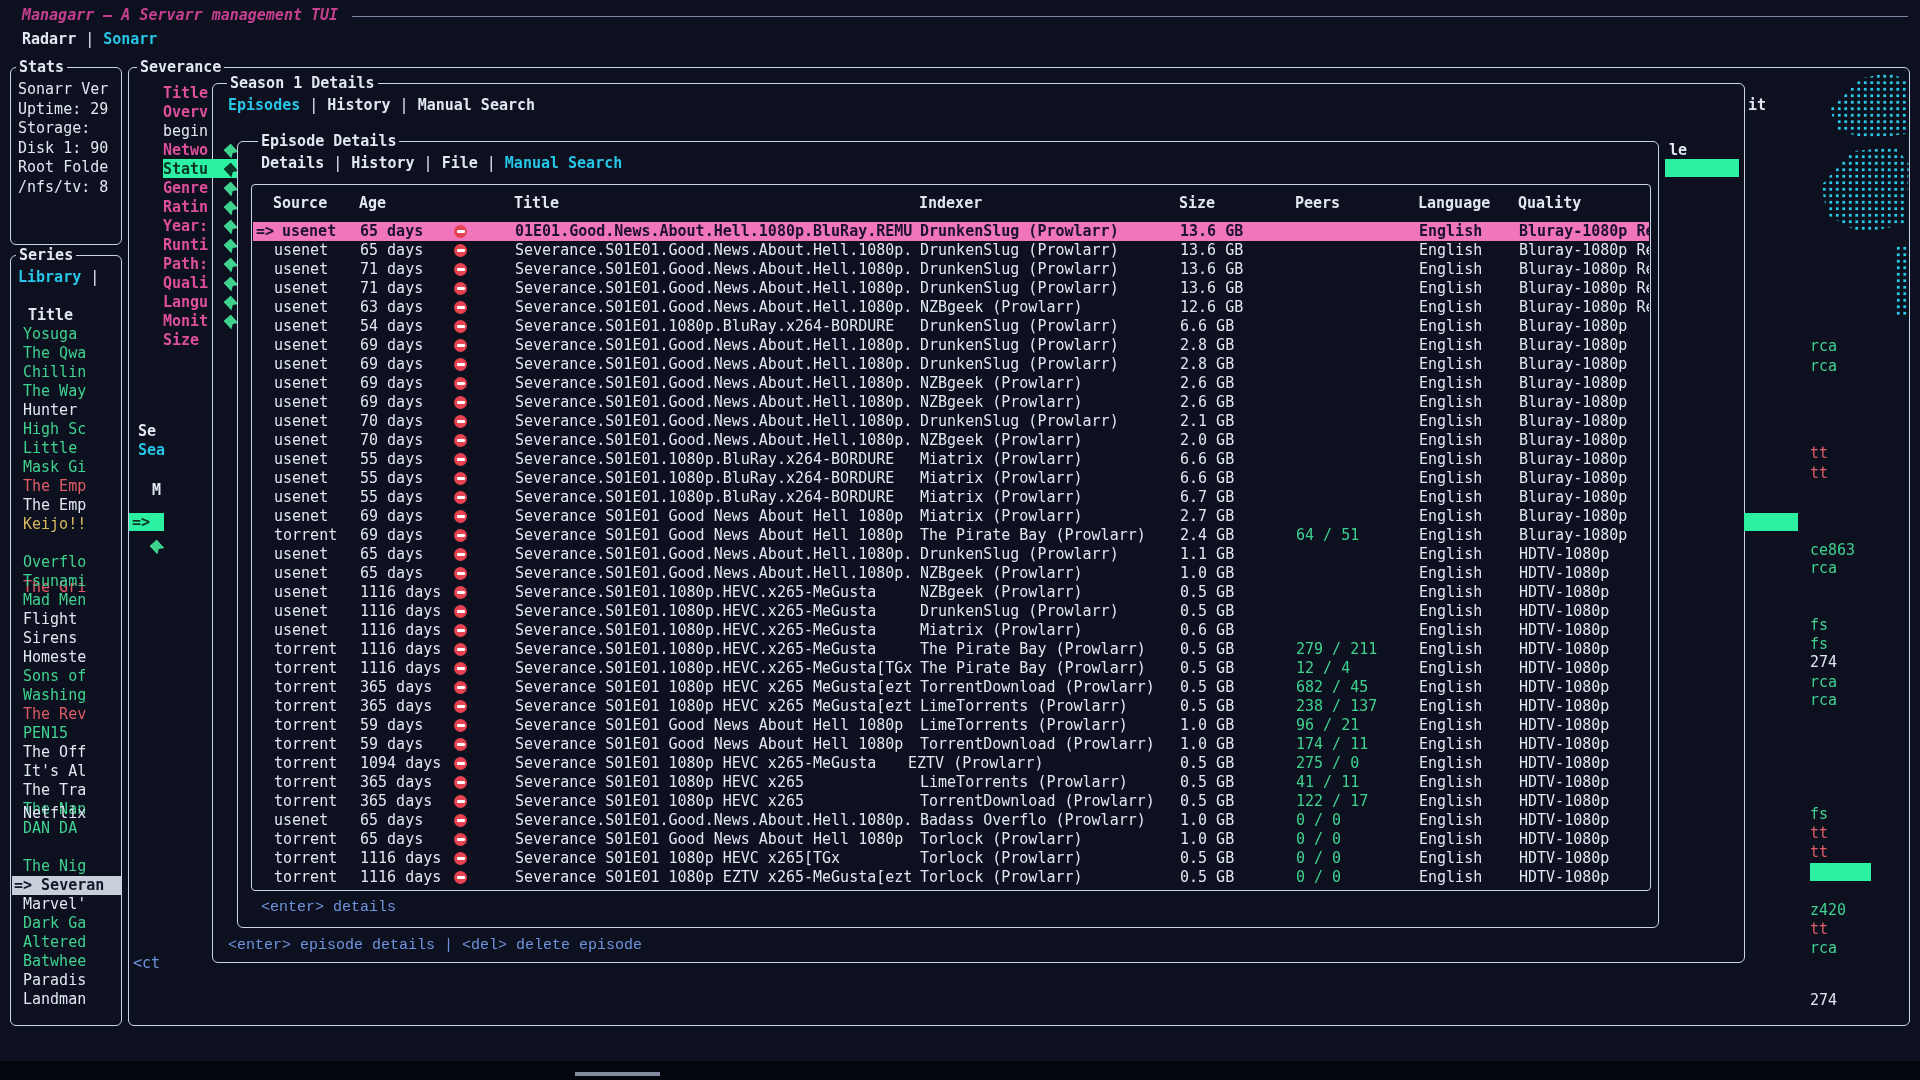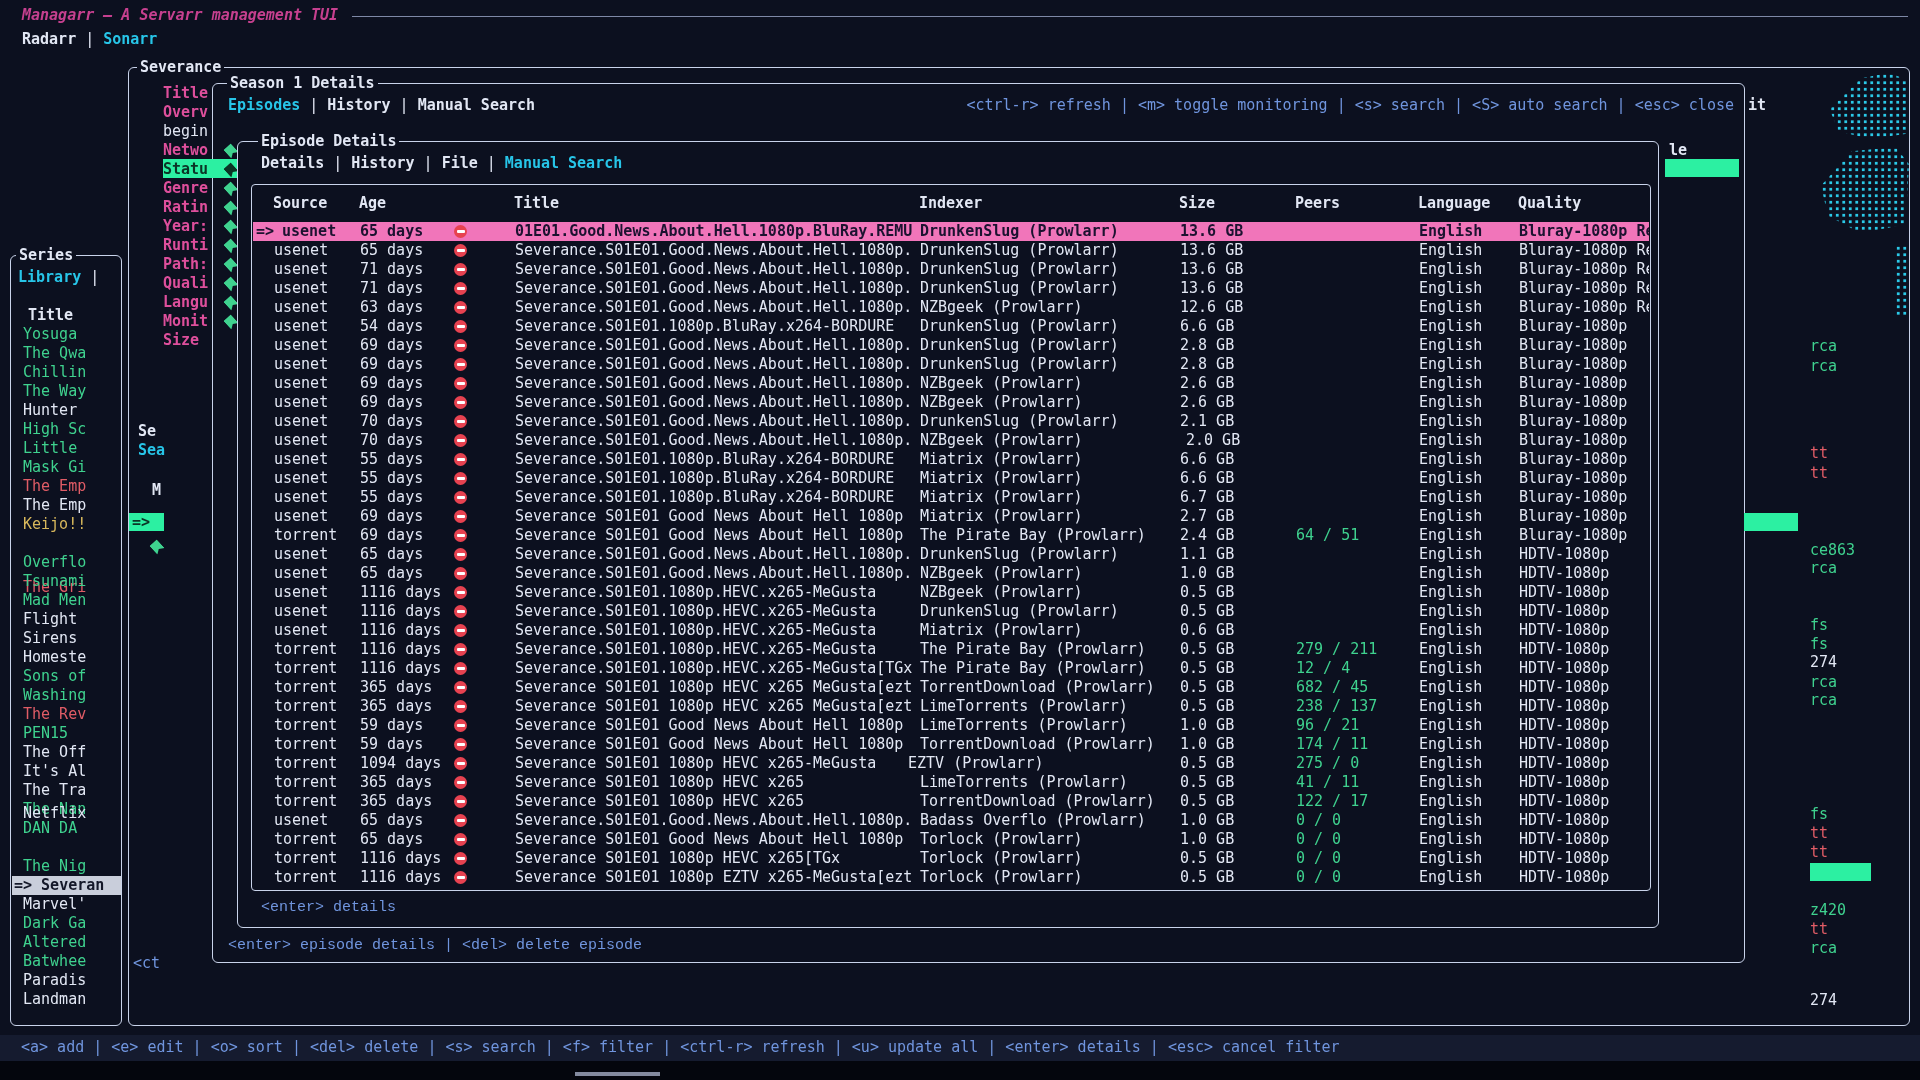--- a/index.html
+++ b/index.html
@@ -78,20 +78,31 @@
 <div class="screen">
 
   <div class="app-title">Managarr — A Servarr management TUI</div>
   <div class="title-rule"></div>
   <div class="servarr-tabs" id="servarr-tabs">
       <span class="stab">Radarr</span>
       <span class="sep">|</span>
       <span class="stab active">Sonarr</span>
     </div>
 
+  <div class="panel" id="stats-panel" style="left:10px;top:67px;width:112px;height:178px;">
+    <span class="ptitle" style="left:5px;">Stats</span>
+    <div id="stats-lines" class="abs" style="inset:0;overflow:hidden;">
+        <div class="stat-line" style="top: 12px;">Sonarr Ver</div>
+        <div class="stat-line" style="top: 31.6px;">Uptime: 29</div>
+        <div class="stat-line" style="top: 51.2px;">Storage:</div>
+        <div class="stat-line" style="top: 70.8px;">Disk 1: 90</div>
+        <div class="stat-line" style="top: 90.4px;">Root Folde</div>
+        <div class="stat-line" style="top: 110px;">/nfs/tv: 8</div>
+      </div>
+  </div>
 
   <div class="panel" id="series-panel" style="left:10px;top:255px;width:112px;height:771px;">
     <span class="ptitle" style="left:5px;">Series</span>
     <div class="series-tab"><span class="c-cyan bold">Library</span><span class="c-white"> |</span></div>
     <div class="series-colhead">Title</div>
     <div id="series-items" class="abs" style="inset:0;overflow:hidden;">
         <div class="sitem c-green" style="top: 69px;">Yosuga</div>
         <div class="sitem c-green" style="top: 88px;">The Qwa</div>
         <div class="sitem c-green" style="top: 107px;">Chillin</div>
         <div class="sitem c-green" style="top: 126px;">The Way</div>
@@ -130,21 +141,20 @@
       </div>
   </div>
 
   <div class="panel" id="severance-panel" style="left:128px;top:67px;width:1782px;height:959px;">
     <span class="ptitle" style="left:8px;">Severance</span>
   </div>
 
   <div class="panel" id="season-panel" style="left:212px;top:83px;width:1533px;height:880px;">
     <span class="ptitle" style="left:14px;">Season 1 Details</span>
     <div class="tabs" id="season-tabs" style="left:15px;top:12px;"><span class="ttab active">Episodes</span><span class="tsep"> | </span><span class="ttab">History</span><span class="tsep"> | </span><span class="ttab">Manual Search</span></div>
-    <div class="keys" style="right:10px;top:12px;">&lt;ctrl-r&gt; refresh | &lt;m&gt; toggle monitoring | &lt;s&gt; search | &lt;S&gt; auto search | &lt;esc&gt; close</div>
     <div class="footer-keys" style="left:15px;top:852px;">&lt;enter&gt; episode details | &lt;del&gt; delete episode</div>
   </div>
 
   <div id="artifacts">
     <div class="dots dotsA"></div>
     <div class="dots dotsB"></div>
     <div class="dots dotsC"></div>
   <div class="flabel c-label" style="left: 163px; top: 84px;">Title</div>
       <div class="flabel c-label" style="left: 163px; top: 103px;">Overv</div>
       <div class="flabel c-white" style="left: 163px; top: 122px;">begin</div>
@@ -339,21 +349,21 @@
             <span class="cell c-peers" style="left: 1043px; width: 118px;"></span>
             <span class="cell c-language" style="left: 1166px; width: 96px;">English</span>
             <span class="cell c-quality" style="left: 1266px; width: 130px;">Bluray-1080p</span>
           </div>
           <div class="trow" style="top: 246px;">
             <span class="cell c-source" style="left: 21px; width: 82px;">usenet</span>
             <span class="cell c-age" style="left: 107px; width: 92px;">70 days</span>
             <span class="noicon" style="left: 201px;"></span>
             <span class="cell c-title" style="left: 262px; width: 400px;">Severance.S01E01.Good.News.About.Hell.1080p.</span>
             <span class="cell c-indexer" style="left: 667px; width: 252px;">NZBgeek (Prowlarr)</span>
-            <span class="cell c-size" style="left: 927px; width: 105px; margin-left: 6px;">2.0 GB</span>
+            <span class="cell c-size" style="left: 927px; width: 105px;">2.0 GB</span>
             <span class="cell c-peers" style="left: 1043px; width: 118px;"></span>
             <span class="cell c-language" style="left: 1166px; width: 96px;">English</span>
             <span class="cell c-quality" style="left: 1266px; width: 130px;">Bluray-1080p</span>
           </div>
           <div class="trow" style="top: 265px;">
             <span class="cell c-source" style="left: 21px; width: 82px;">usenet</span>
             <span class="cell c-age" style="left: 107px; width: 92px;">55 days</span>
             <span class="noicon" style="left: 201px;"></span>
             <span class="cell c-title" style="left: 262px; width: 400px;">Severance.S01E01.1080p.BluRay.x264-BORDURE</span>
             <span class="cell c-indexer" style="left: 667px; width: 252px;">Miatrix (Prowlarr)</span>
@@ -603,19 +613,16 @@
             <span class="cell c-peers" style="left: 1043px; width: 118px;">0 / 0</span>
             <span class="cell c-language" style="left: 1166px; width: 96px;">English</span>
             <span class="cell c-quality" style="left: 1266px; width: 130px;">HDTV-1080p</span>
           </div>
         </div>
     </div>
 
     <div class="footer-keys" style="left:23px;top:756px;">&lt;enter&gt; details</div>
   </div>
 
-  <div class="bottom-bar">
-    <span>&lt;a&gt; add | &lt;e&gt; edit | &lt;o&gt; sort | &lt;del&gt; delete | &lt;s&gt; search | &lt;f&gt; filter | &lt;ctrl-r&gt; refresh | &lt;u&gt; update all | &lt;enter&gt; details | &lt;esc&gt; cancel filter</span>
-  </div>
   <div class="black-strip"></div>
   <div class="taskbar-hint"></div>
 
 </div>
 
 </body></html>

